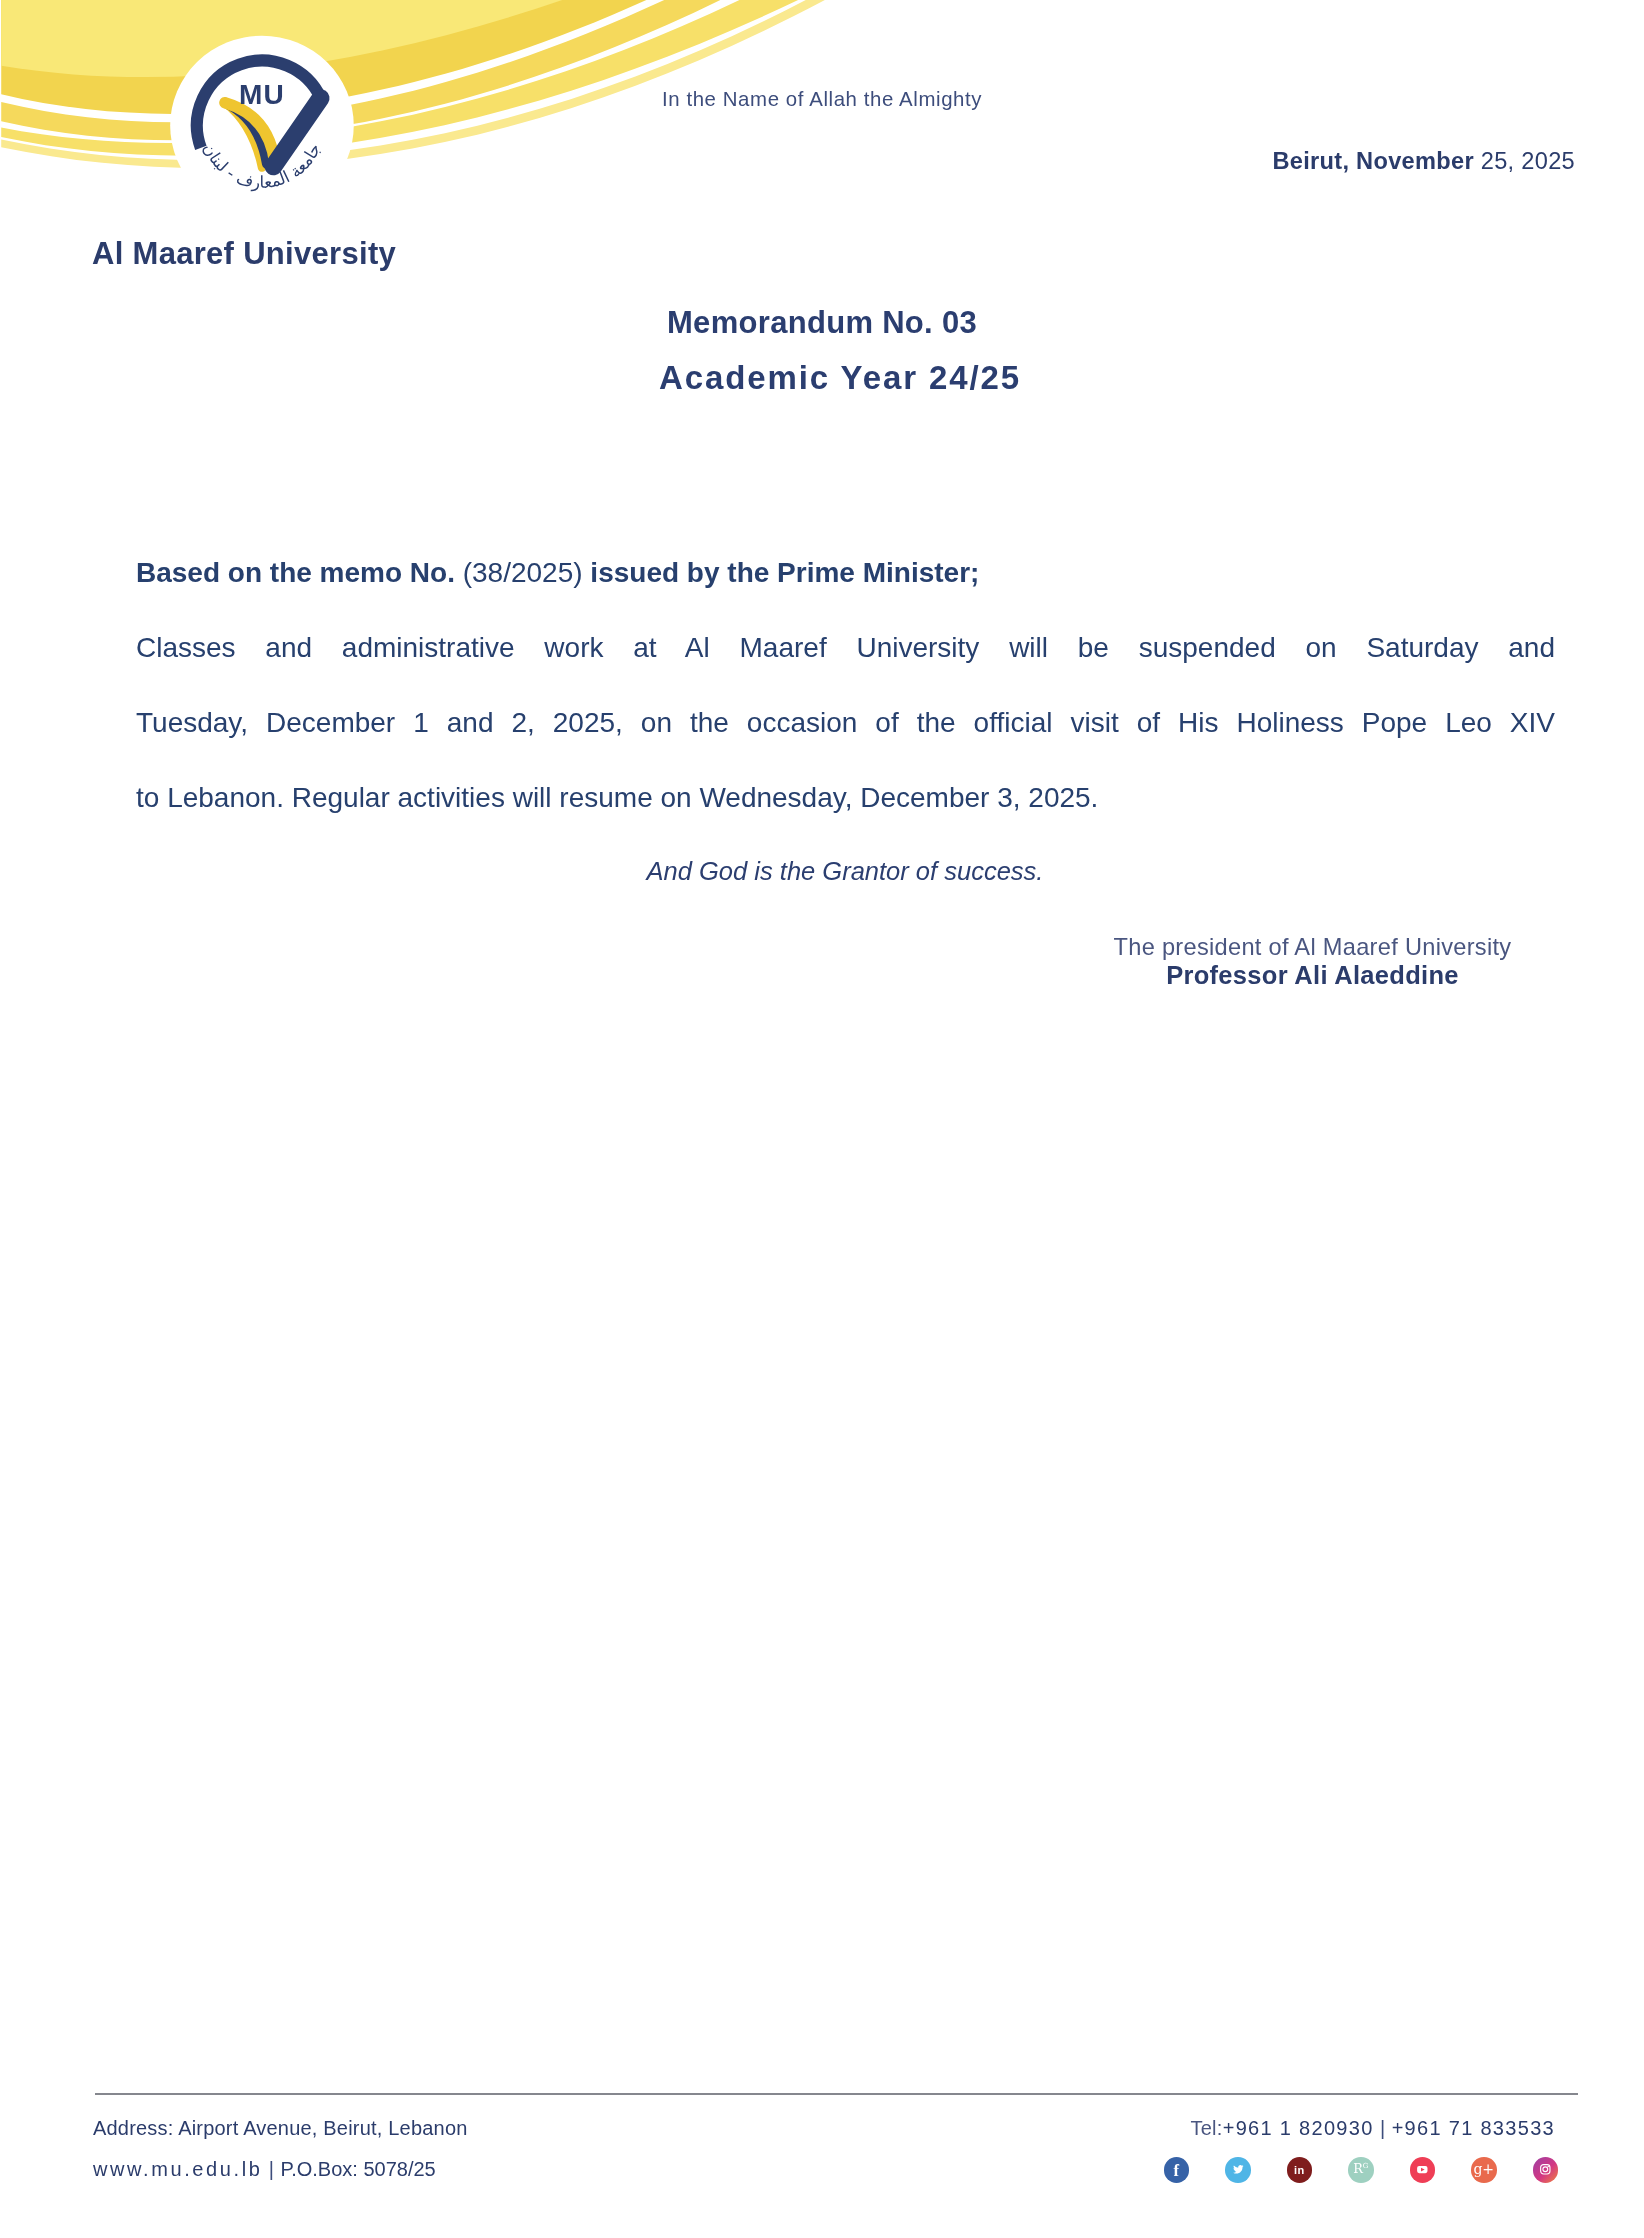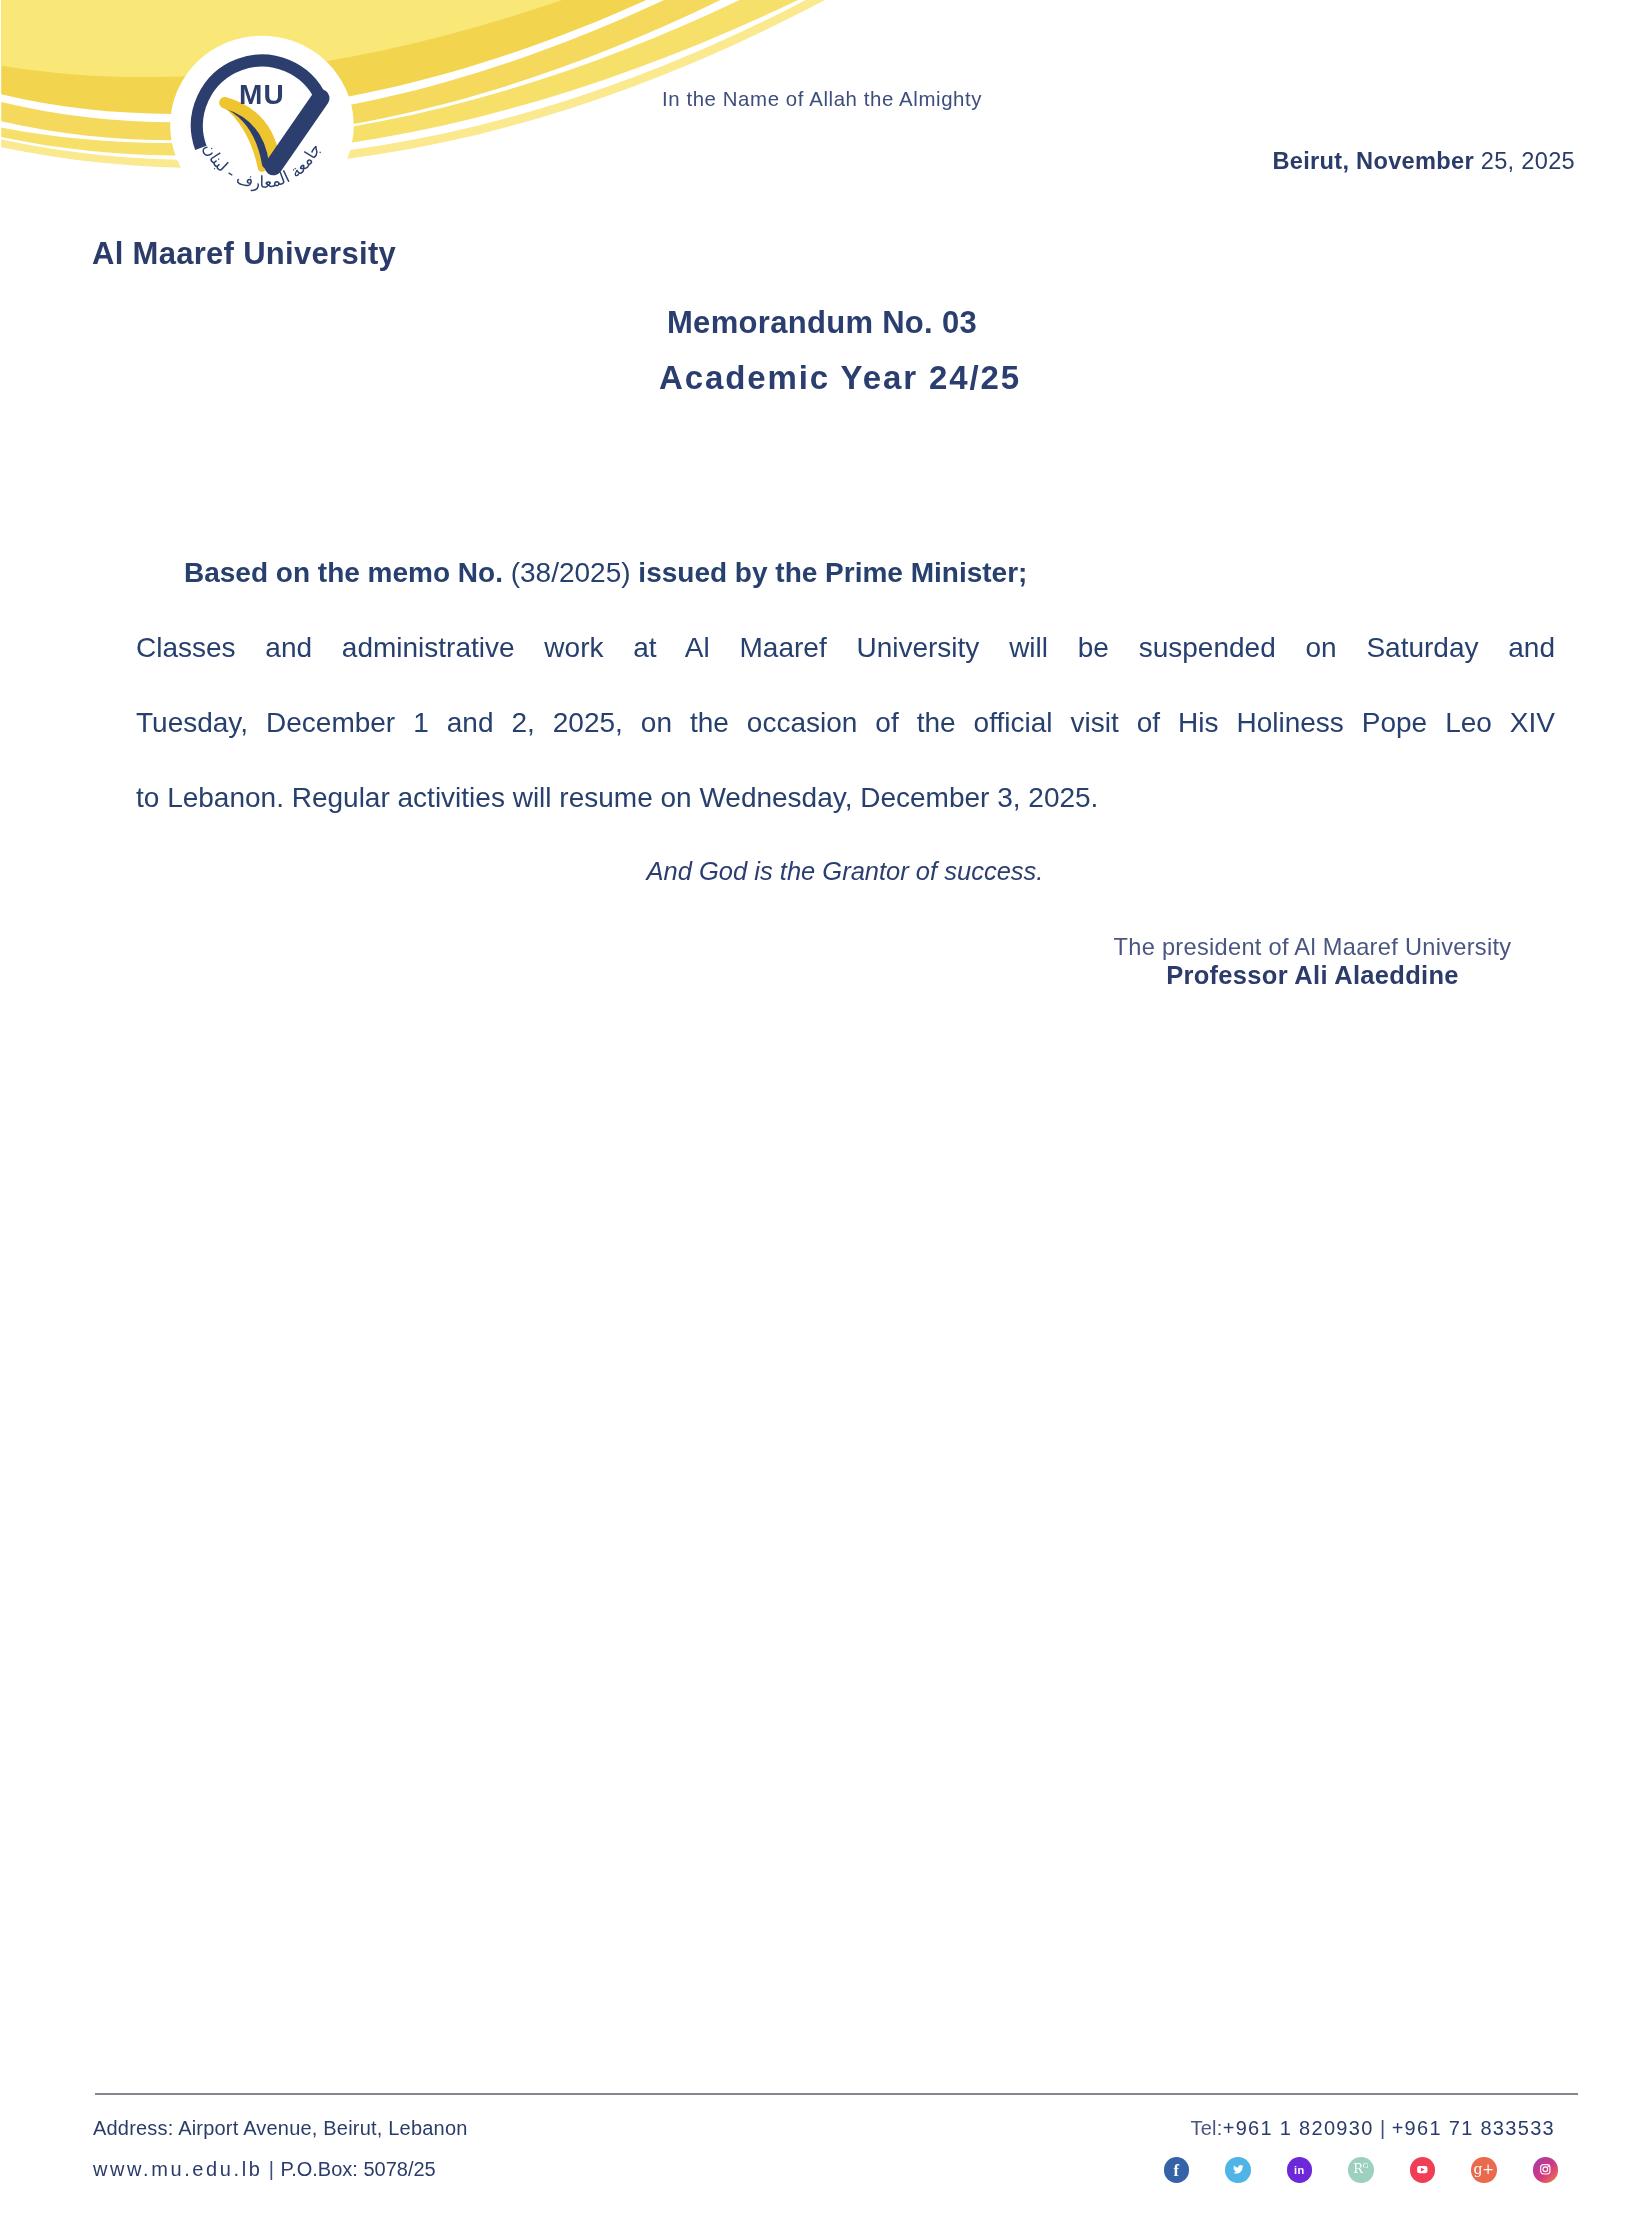--- a/index.html
+++ b/index.html
@@ -36,21 +36,21 @@
   }
   .memo-subtitle{
     position:absolute;top:359px;left:0;right:0;text-align:center;
     font-size:33px;font-weight:bold;color:#2B3E70;letter-spacing:1.9px;margin:0;padding-left:36px;
   }
   
   .memo-body{
     position:absolute;top:535px;left:136px;width:1419px;
     font-size:28px;color:#27406E;line-height:75px;
   }
-  .memo-body .ln{height:75px;white-space:nowrap;margin-left:48px;}
+  .memo-body .ln{height:75px;white-space:nowrap;}
   .memo-body .jline{white-space:normal;text-align:justify;text-align-last:justify;height:75px;}
   .memo-body .lastline{text-align:left;height:75px;}
   .b{font-weight:bold;}
   .closing{
     position:absolute;top:856px;left:46px;right:0;text-align:center;
     font-size:25.5px;font-style:italic;color:#2B3E70;line-height:1.2;
   }
   .signature{
     position:absolute;top:934px;right:105px;width:453px;text-align:center;
   }
@@ -160,21 +160,21 @@
 
   <div class="social-row">
     <div class="sicon" style="background: rgb(54, 98, 167);">
       <span class="g-fb">f</span>
     </div>
     <div class="sicon" style="background: rgb(79, 181, 230);">
       <svg width="15.3" height="15.3" viewBox="0 0 32 32">
         <path fill="#ffffff" d="M28.3 8.6c-.8.36-1.66.6-2.56.71a4.5 4.5 0 0 0 1.97-2.48 8.9 8.9 0 0 1-2.85 1.09 4.48 4.48 0 0 0-7.75 3.07c0 .35.04.7.12 1.03a12.7 12.7 0 0 1-9.24-4.68 4.48 4.48 0 0 0 1.39 5.98 4.4 4.4 0 0 1-2.03-.56v.06a4.49 4.49 0 0 0 3.6 4.4 4.5 4.5 0 0 1-2.02.08 4.49 4.49 0 0 0 4.19 3.11 9 9 0 0 1-5.56 1.92c-.36 0-.72-.02-1.07-.06a12.7 12.7 0 0 0 6.88 2.02c8.26 0 12.78-6.84 12.78-12.78l-.01-.58a9.1 9.1 0 0 0 2.16-2.33z"></path>
       </svg>
     </div>
-    <div class="sicon" style="background: #6d28d9;">
+    <div class="sicon" style="background: #7f1d1d;">
       <span class="g-in">in</span>
     </div>
     <div class="sicon" style="background: rgb(158, 208, 192);">
       <span class="g-rg"><span>R</span><sup>G</sup></span>
     </div>
     <div class="sicon" style="background: rgb(239, 62, 86);">
       <svg width="16.6" height="16.6" viewBox="0 0 32 32">
         <rect x="6" y="9.5" width="20" height="14" rx="4" fill="#ffffff"></rect>
         <path d="M13.5 12.8l7 3.7-7 3.7z" fill="#EF3E56"></path>
       </svg>

